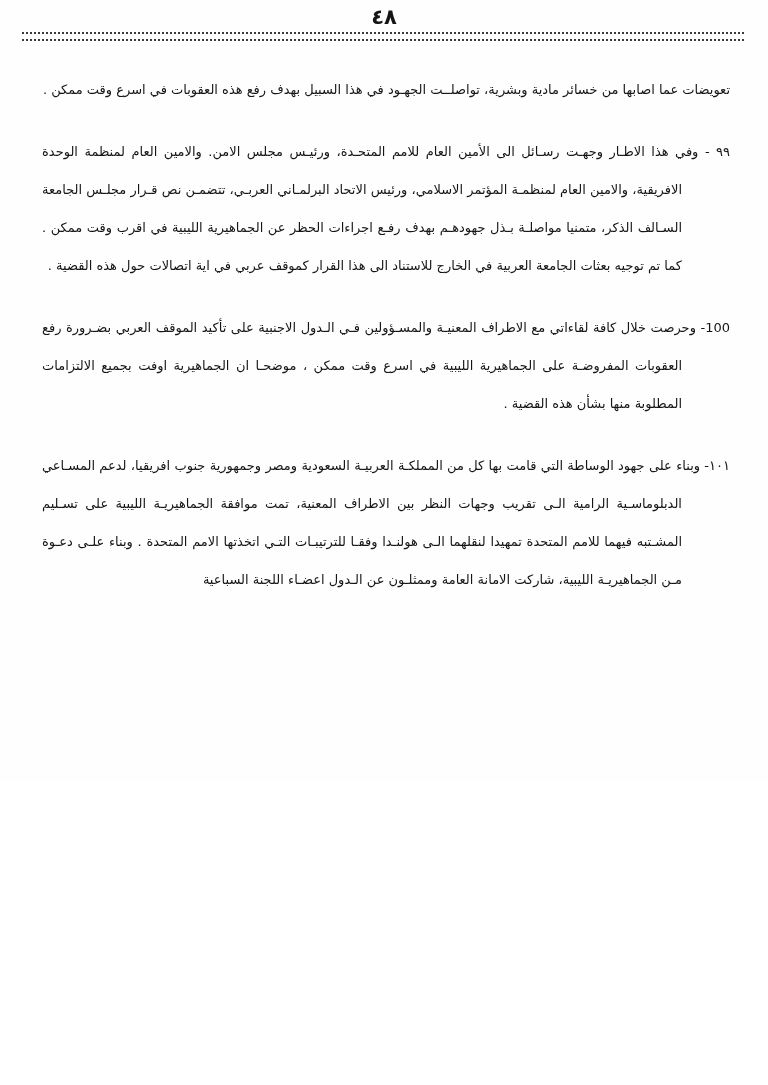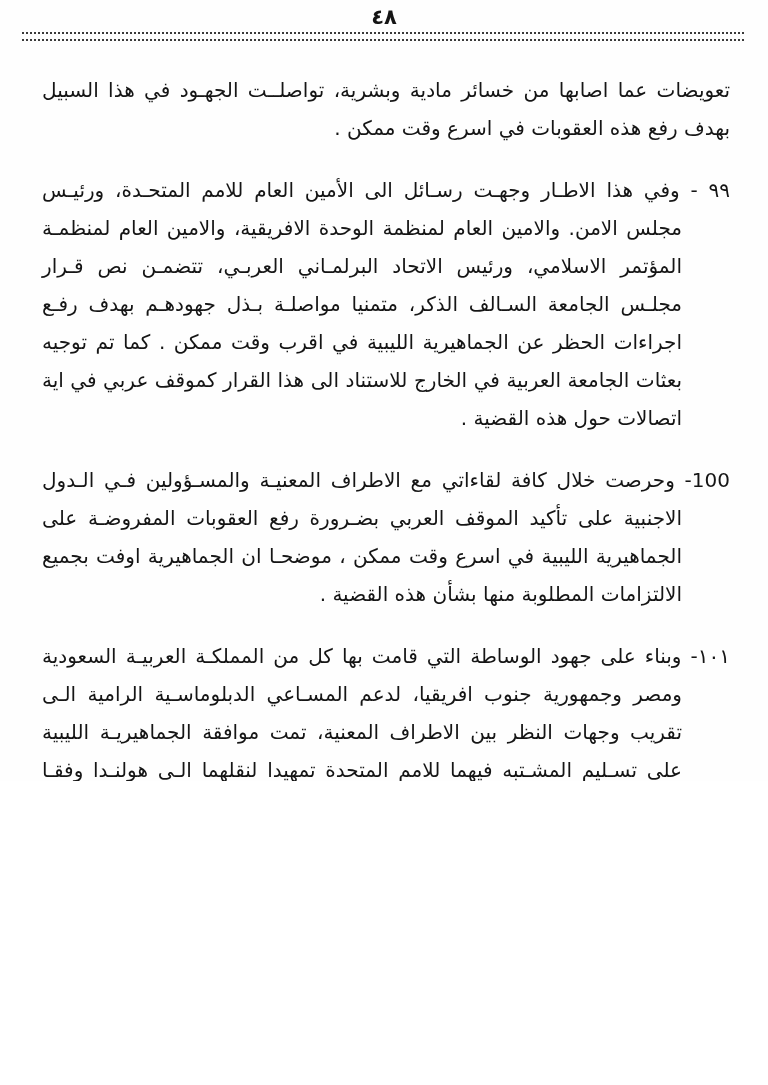--- a/index.html
+++ b/index.html
@@ -24,21 +24,21 @@
   }
   .top-rule {
     margin:3px 24px 0 22px;
     height:9px;
     border-top:2px dotted #3a3a3a;
     border-bottom:2px dotted #3a3a3a;
   }
   .content {
     direction:rtl;
     padding:30px 38px 0 42px;
-    font-size:20px;
+    font-size:13px;
     line-height:38px;
     text-align:justify;
     text-justify:inter-word;
   }
   p.para { margin-bottom:24px; }
   p.numbered {
     padding-right:48px;
     text-indent:-48px;
   }
   .num { white-space:nowrap; }

